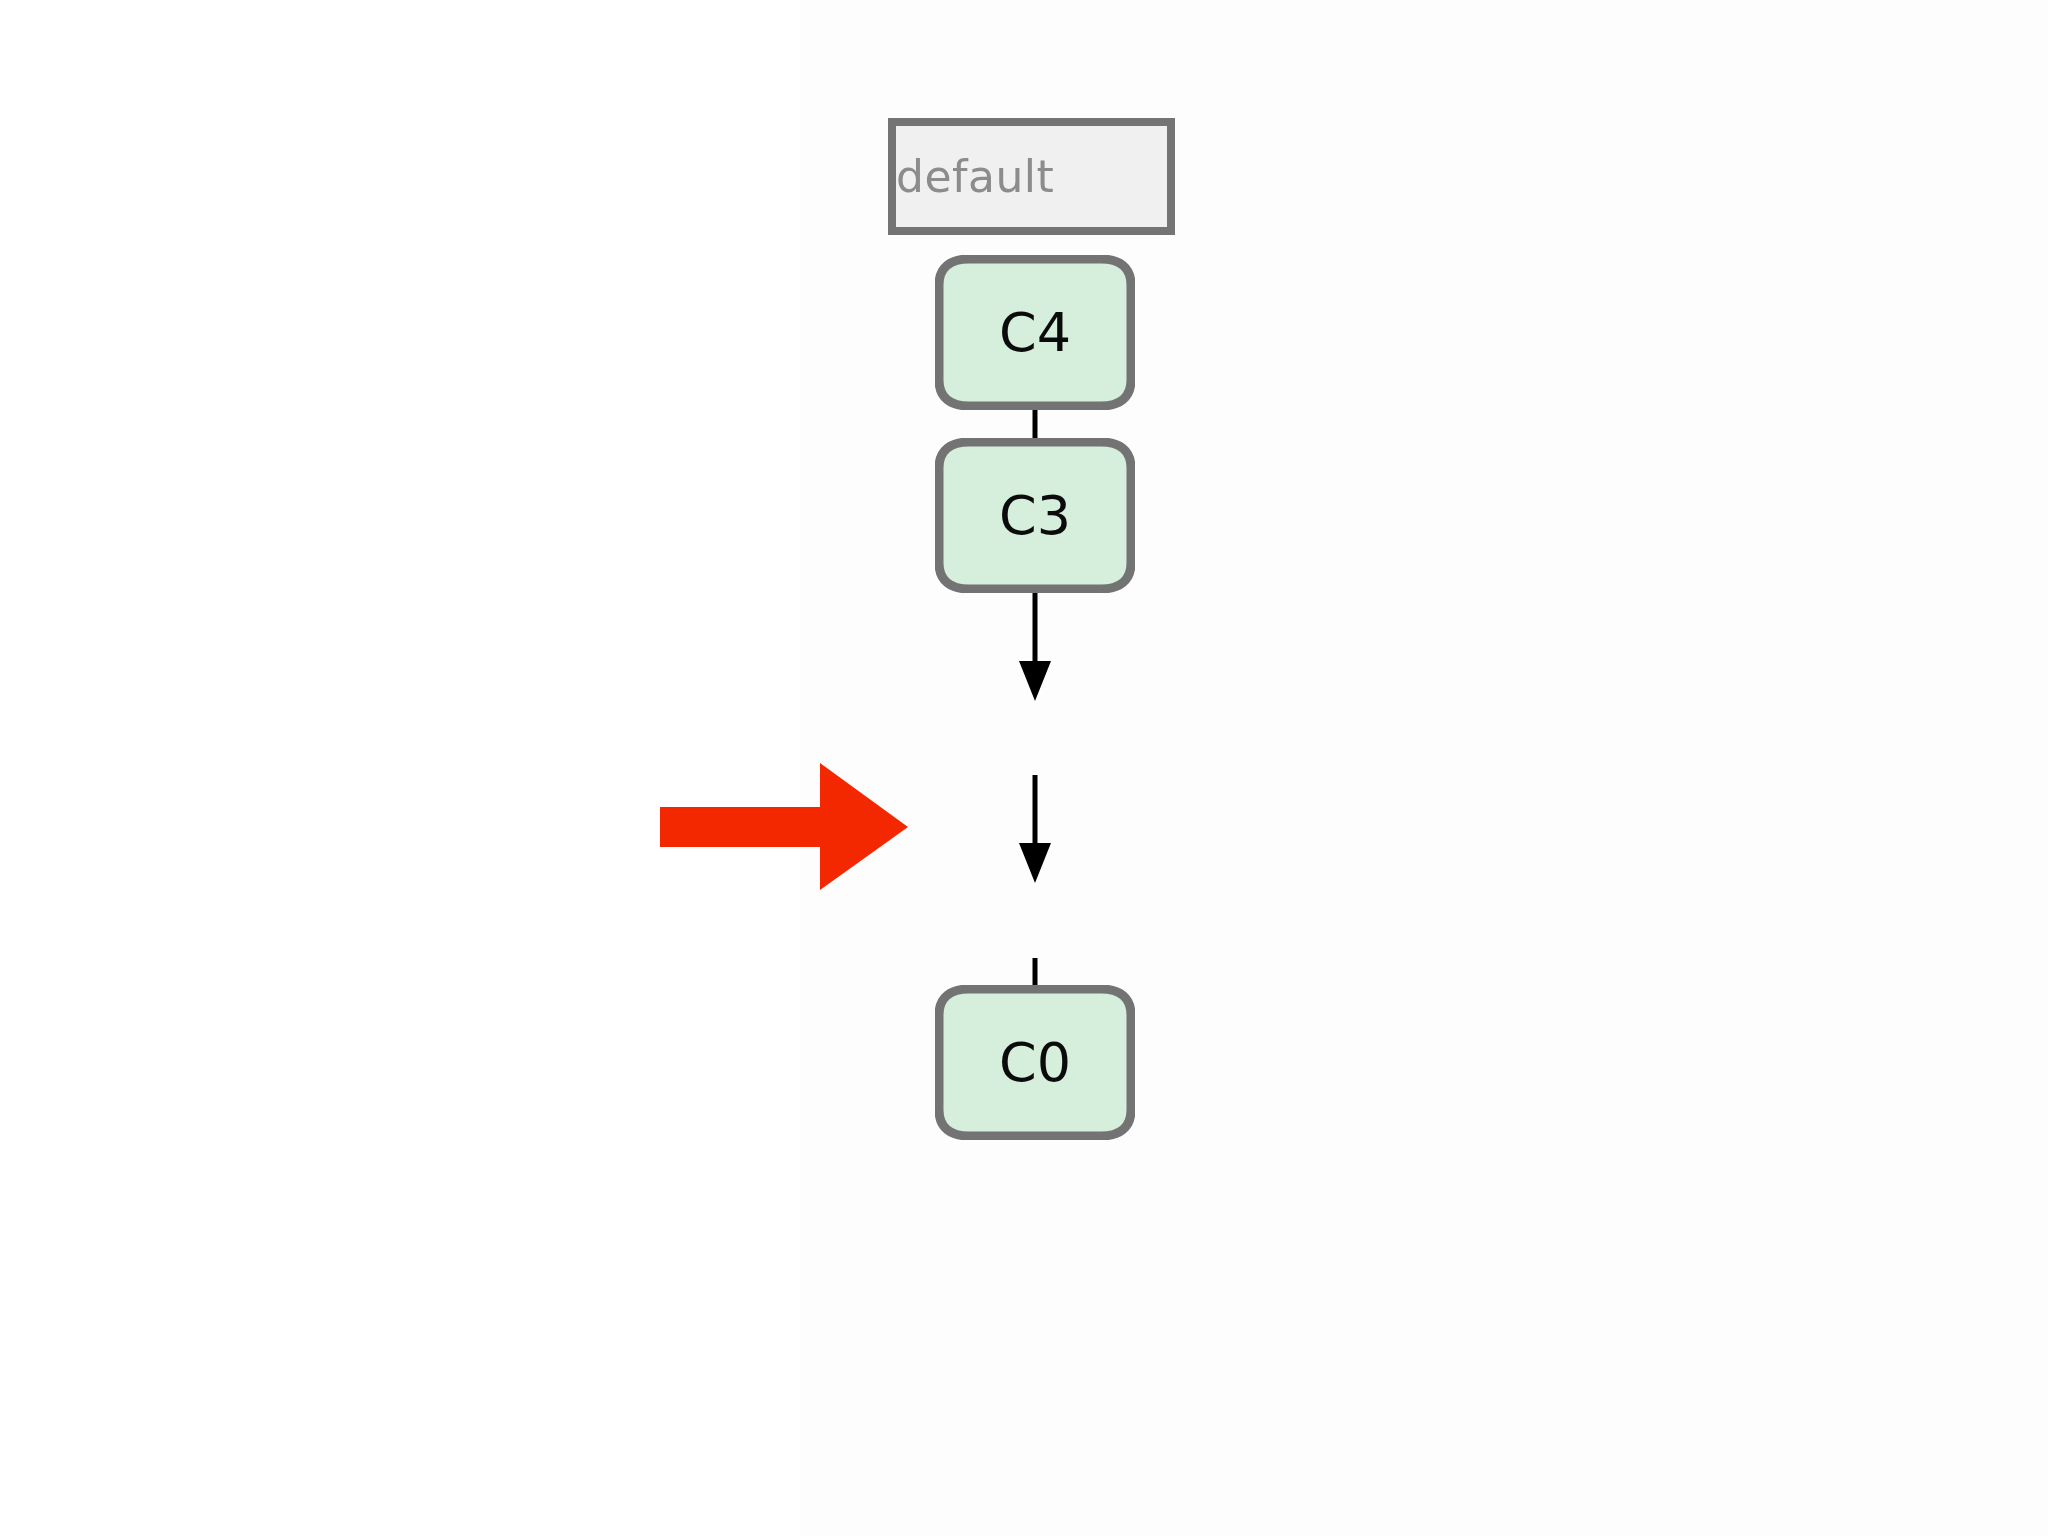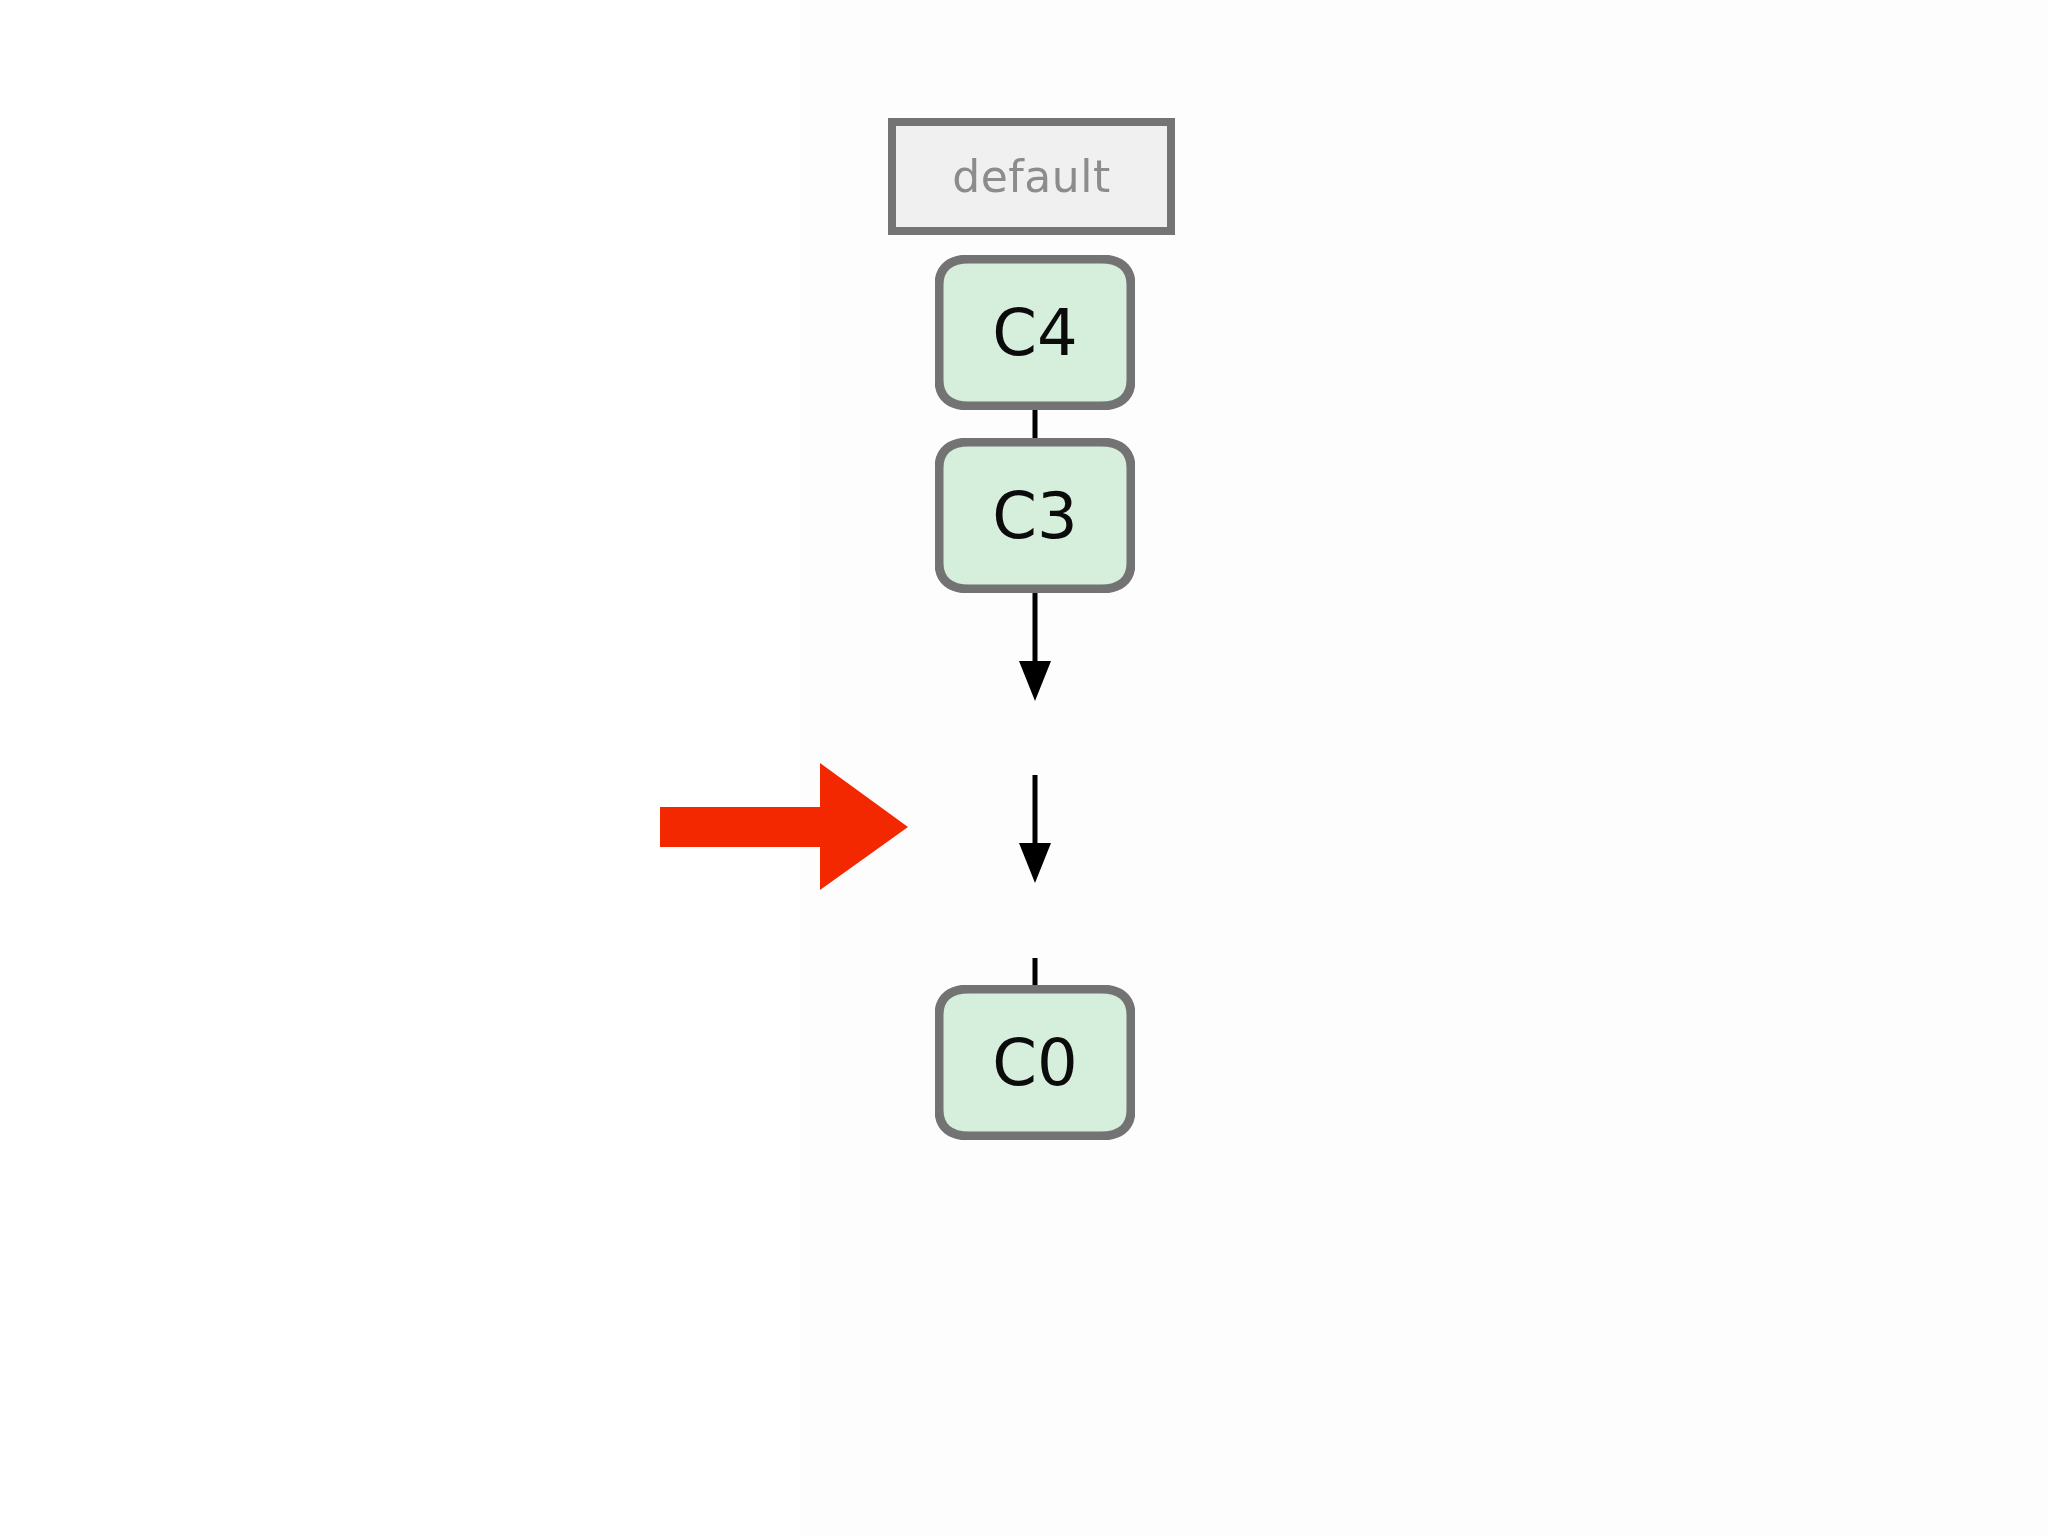--- a/index.html
+++ b/index.html
@@ -48,21 +48,21 @@
     position: absolute;
     left: 888px;
     top: 118px;
     width: 287px;
     height: 117px;
     box-sizing: border-box;
     background: #f0f0f0;
     border: 8px solid #747474;
     display: flex;
     align-items: center;
-    justify-content: center;
+    justify-content: flex-start;
   }
   .branch-label-text {
     font-size: 44px;
     color: #8c8c8c;
     font-family: "DejaVu Sans", "Liberation Sans", sans-serif;
     letter-spacing: 0.5px;
     line-height: 1;
     white-space: nowrap;
   }
 
@@ -80,21 +80,21 @@
   }
   .node-label {
     position: absolute;
     left: 0;
     top: 0;
     width: 200px;
     height: 155px;
     display: flex;
     align-items: center;
     justify-content: center;
-    font-size: 64px;
+    font-size: 54px;
     color: #0b0b0b;
     font-family: "DejaVu Sans", "Liberation Sans", sans-serif;
     line-height: 1;
     white-space: nowrap;
     pointer-events: none;
   }
 
   
   .connector {
     position: absolute;

